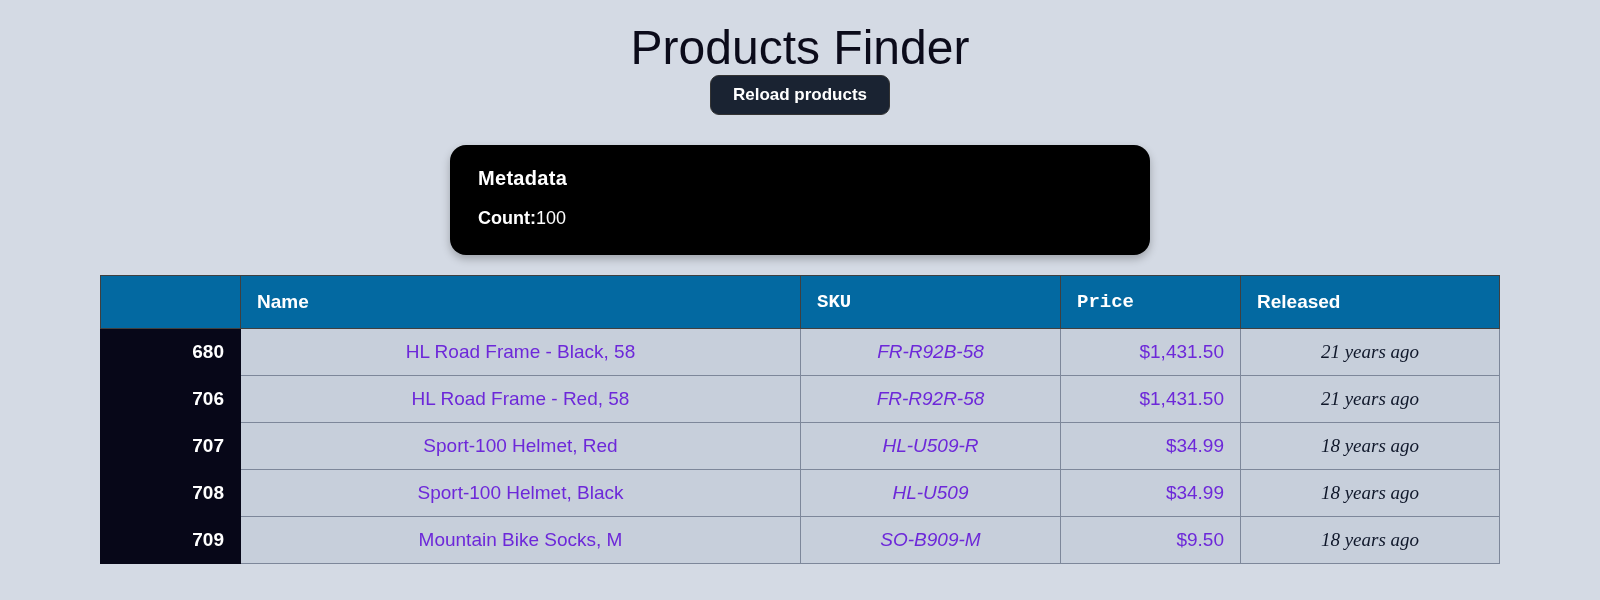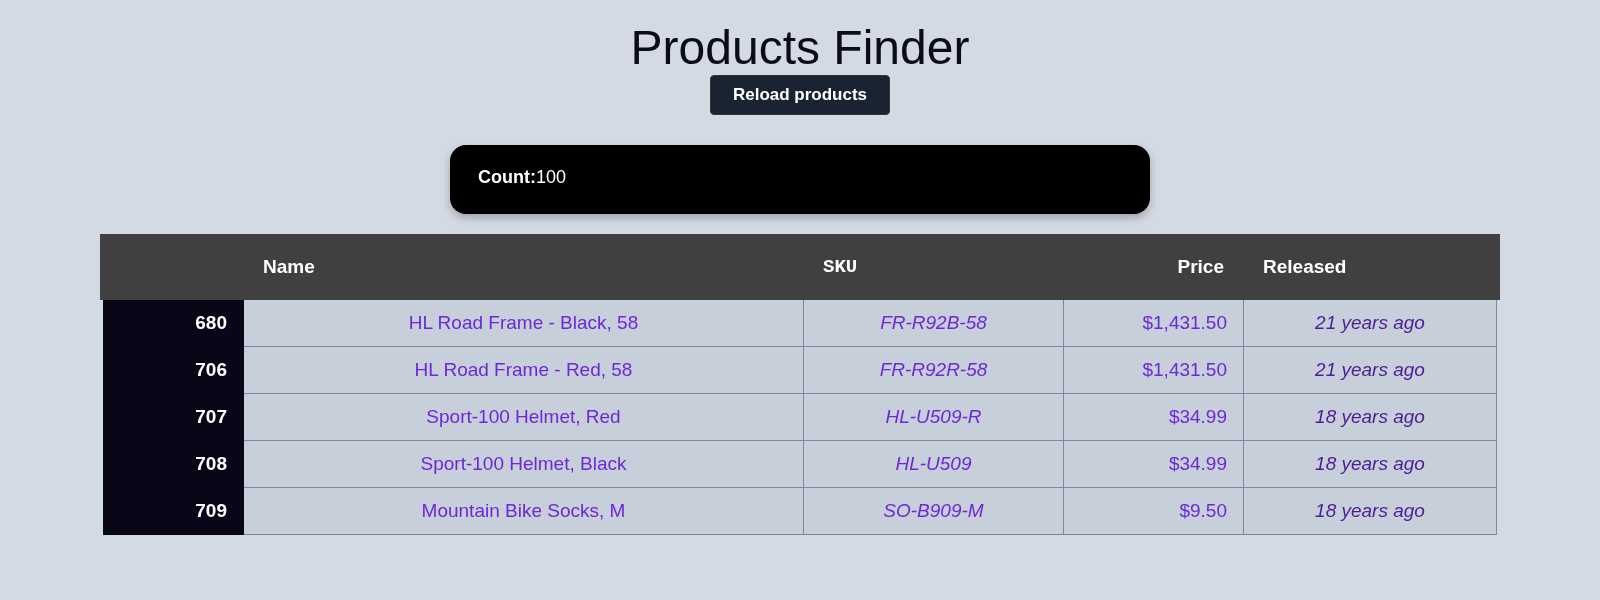--- a/index.html
+++ b/index.html
@@ -23,21 +23,21 @@
       margin-bottom: 0;
     }
     .reload-btn {
       display: inline-block;
       background-color: #1a2332;
       color: #ffffff;
       border: 1px solid #333;
       padding: 9px 22px;
       font-size: 17px;
       font-weight: 600;
-      border-radius: 4px;
+      border-radius: 9px;
       cursor: pointer;
     }
     .metadata-box {
       margin: 30px auto 20px auto;
       background-color: #000000;
       color: #ffffff;
       width: 700px;
       text-align: left;
       padding: 22px 28px 26px 28px;
       border-radius: 16px;
@@ -62,41 +62,42 @@
     }
     .table-wrapper {
       width: 1400px;
       margin: 10px auto 0 auto;
     }
     table {
       width: 100%;
       border-collapse: collapse;
     }
     thead th {
-      background-color: #404040;
+      background-color: #0369a1;
       color: #ffffff;
       text-align: left;
       padding: 15px 16px;
       font-size: 19px;
       font-weight: 700;
-      border: 7px solid #404040;
+      border: 1px solid #404040;
     }
     thead th.col-id {
       width: 140px;
     }
     thead th.col-name {
       width: 560px;
     }
     thead th.col-sku {
       width: 260px;
       font-family: Liberation Mono, monospace;
     }
     thead th.col-price {
       width: 180px;
-      text-align: right;
+      text-align: left;
+      font-family: Liberation Mono, monospace;
     }
     thead th.col-released {
     }
     tbody td {
       padding: 12px 16px;
       font-size: 19px;
       border: 1px solid #7d879a;
       background-color: #c7cfdb;
       color: #6d28d9;
     }
@@ -109,31 +110,33 @@
       border-top: 1px solid #252538;
     }
     tbody td.cell-sku {
       font-style: italic;
     }
     tbody td.cell-price {
       text-align: right;
     }
     tbody td.cell-released {
       font-style: italic;
-      color: #4c1d95;
+      color: #0f172a;
+      font-family: Liberation Serif, serif;
     }
   </style>
 </head>
 <body>
 
 <div class="container">
   <h1>Products Finder</h1>
   <button class="reload-btn">Reload products</button>
 
   <div class="metadata-box">
+    <div class="metadata-title">Metadata</div>
     <div class="metadata-row">
       <span class="metadata-label">Count:</span>
       <span class="metadata-value">100</span>
     </div>
   </div>
 
   <div class="table-wrapper">
     <table>
       <thead>
         <tr>

